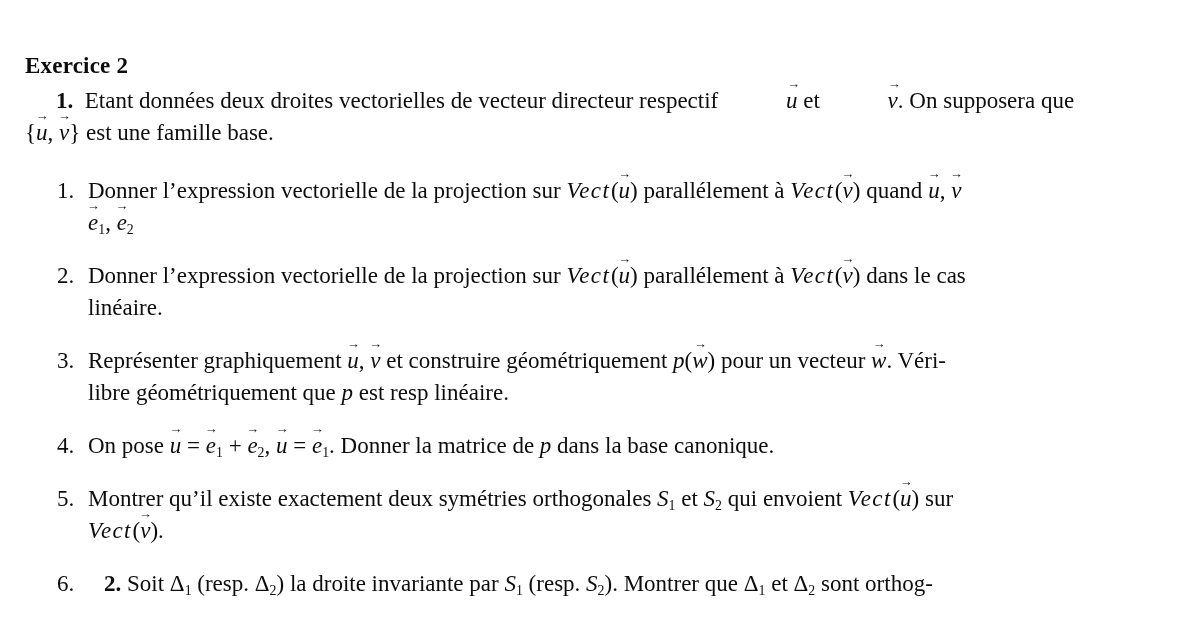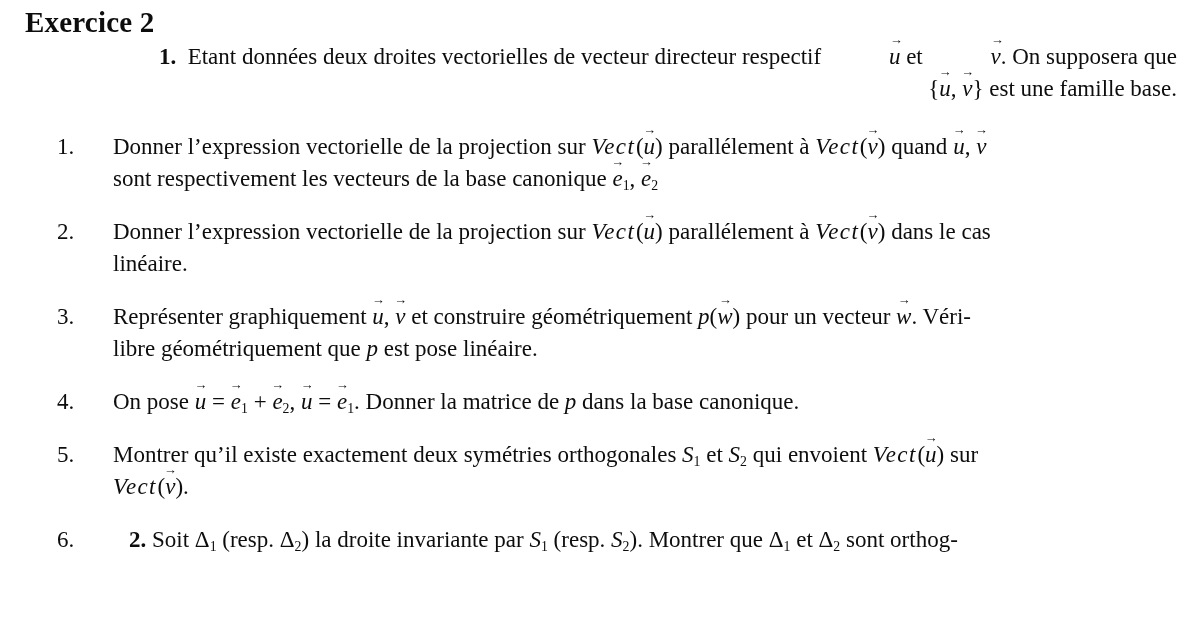--- a/index.html
+++ b/index.html
@@ -2,28 +2,28 @@
 <html><head>
 <meta charset="utf-8">
 <style>
   html,body{margin:0;padding:0;}
   body{
     width:1201px;height:619px;overflow:hidden;
     background:#ffffff;color:#0d0d0d;
     font-family:"Liberation Serif","DejaVu Serif",serif;
   }
   .page{padding:7px 24px 0 25px;}
-  .title{font-size:29px;line-height:30px;font-weight:700;letter-spacing:0.2px;}
-  .intro{font-size:23px;line-height:32px;margin-top:4px;text-align:right;}
+  .title{font-size:23px;line-height:30px;font-weight:700;letter-spacing:0.2px;margin-top:44px;}
+  .intro{font-size:23px;line-height:32px;margin-top:4px;}
   .line{line-height:32px;min-height:32px;white-space:nowrap;}
   .indent-first{text-indent:31px;}
   .list{margin-top:26px;}
   .item{display:flex;font-size:23px;margin-bottom:21px;}
   .item-number{flex:0 0 31px;margin-left:32px;line-height:32px;}
-  .item-body{flex:1;margin-left:25px;}
+  .item-body{flex:1;}
   .bseg{font-weight:700;}
   .iseg{font-style:italic;}
   .fnseg{letter-spacing:0.06em;margin-right:0.03em;}
   .vec{display:inline-block;}
   .vec-core{position:relative;display:inline-block;font-style:italic;}
   .vec-arrow{
     position:absolute;left:55%;top:-0.52em;transform:translateX(-50%);
     font-size:0.56em;font-style:normal;line-height:1;letter-spacing:0;
   }
   sub.subseg{font-size:0.6em;font-style:normal;line-height:0;vertical-align:-0.3em;letter-spacing:0;}
@@ -36,35 +36,35 @@
   <div class="title">Exercice 2</div>
   <div class="intro">
       <div class="line indent-first"><span class="bseg">1.</span><span>&nbsp; Etant données deux droites vectorielles de vecteur directeur respectif </span><span class="vec"><span class="vec-core"><span class="vec-arrow">→</span><span>u</span></span></span><span> et </span><span class="vec"><span class="vec-core"><span class="vec-arrow">→</span><span>v</span></span></span><span>. On supposera que</span></div>
       <div class="line"><span>{</span><span class="vec"><span class="vec-core"><span class="vec-arrow">→</span><span>u</span></span></span><span>, </span><span class="vec"><span class="vec-core"><span class="vec-arrow">→</span><span>v</span></span></span><span>} est une famille base.</span></div>
     </div>
   <div class="list">
       <div class="item">
         <span class="item-number">1.</span>
         <div class="item-body">
           <div class="line"><span>Donner l’expression vectorielle de la projection sur </span><span class="iseg fnseg">Vect</span><span>(</span><span class="vec"><span class="vec-core"><span class="vec-arrow">→</span><span>u</span></span></span><span>) parallélement à </span><span class="iseg fnseg">Vect</span><span>(</span><span class="vec"><span class="vec-core"><span class="vec-arrow">→</span><span>v</span></span></span><span>) quand </span><span class="vec"><span class="vec-core"><span class="vec-arrow">→</span><span>u</span></span></span><span>, </span><span class="vec"><span class="vec-core"><span class="vec-arrow">→</span><span>v</span></span></span></div>
-          <div class="line"><span>sont respectivement les vecteurs de la base canonique </span><span class="vec"><span class="vec-core"><span class="vec-arrow">→</span><span>e</span></span><sub class="subseg">1</sub></span><span>, </span><span class="vec"><span class="vec-core"><span class="vec-arrow">→</span><span>e</span></span><sub class="subseg">2</sub></span></div>
+          <div class="line"><span class="vec"><span class="vec-core"><span class="vec-arrow">→</span><span>e</span></span><sub class="subseg">1</sub></span><span>, </span><span class="vec"><span class="vec-core"><span class="vec-arrow">→</span><span>e</span></span><sub class="subseg">2</sub></span></div>
         </div>
       </div>
       <div class="item">
         <span class="item-number">2.</span>
         <div class="item-body">
           <div class="line"><span>Donner l’expression vectorielle de la projection sur </span><span class="iseg fnseg">Vect</span><span>(</span><span class="vec"><span class="vec-core"><span class="vec-arrow">→</span><span>u</span></span></span><span>) parallélement à </span><span class="iseg fnseg">Vect</span><span>(</span><span class="vec"><span class="vec-core"><span class="vec-arrow">→</span><span>v</span></span></span><span>) dans le cas</span></div>
           <div class="line"><span>linéaire.</span></div>
         </div>
       </div>
       <div class="item">
         <span class="item-number">3.</span>
         <div class="item-body">
           <div class="line"><span>Représenter graphiquement </span><span class="vec"><span class="vec-core"><span class="vec-arrow">→</span><span>u</span></span></span><span>, </span><span class="vec"><span class="vec-core"><span class="vec-arrow">→</span><span>v</span></span></span><span> et construire géométriquement </span><span class="iseg">p</span><span>(</span><span class="vec"><span class="vec-core"><span class="vec-arrow">→</span><span>w</span></span></span><span>) pour un vecteur </span><span class="vec"><span class="vec-core"><span class="vec-arrow">→</span><span>w</span></span></span><span>. Véri-</span></div>
-          <div class="line"><span>libre géométriquement que </span><span class="iseg">p</span><span> est pose linéaire.</span></div>
+          <div class="line"><span>libre géométriquement que </span><span class="iseg">p</span><span> est resp linéaire.</span></div>
         </div>
       </div>
       <div class="item">
         <span class="item-number">4.</span>
         <div class="item-body">
           <div class="line"><span>On pose </span><span class="vec"><span class="vec-core"><span class="vec-arrow">→</span><span>u</span></span></span><span> = </span><span class="vec"><span class="vec-core"><span class="vec-arrow">→</span><span>e</span></span><sub class="subseg">1</sub></span><span> + </span><span class="vec"><span class="vec-core"><span class="vec-arrow">→</span><span>e</span></span><sub class="subseg">2</sub></span><span>, </span><span class="vec"><span class="vec-core"><span class="vec-arrow">→</span><span>u</span></span></span><span> = </span><span class="vec"><span class="vec-core"><span class="vec-arrow">→</span><span>e</span></span><sub class="subseg">1</sub></span><span>. Donner la matrice de </span><span class="iseg">p</span><span> dans la base canonique.</span></div>
         </div>
       </div>
       <div class="item">
         <span class="item-number">5.</span>

